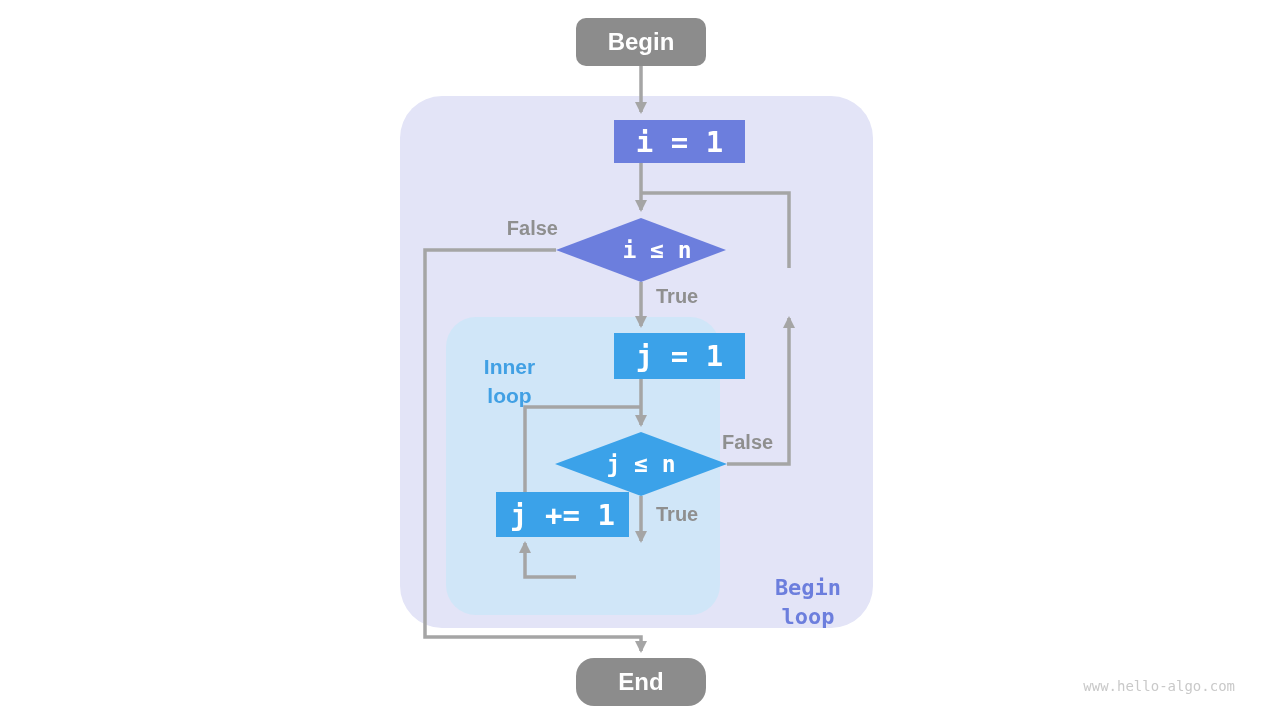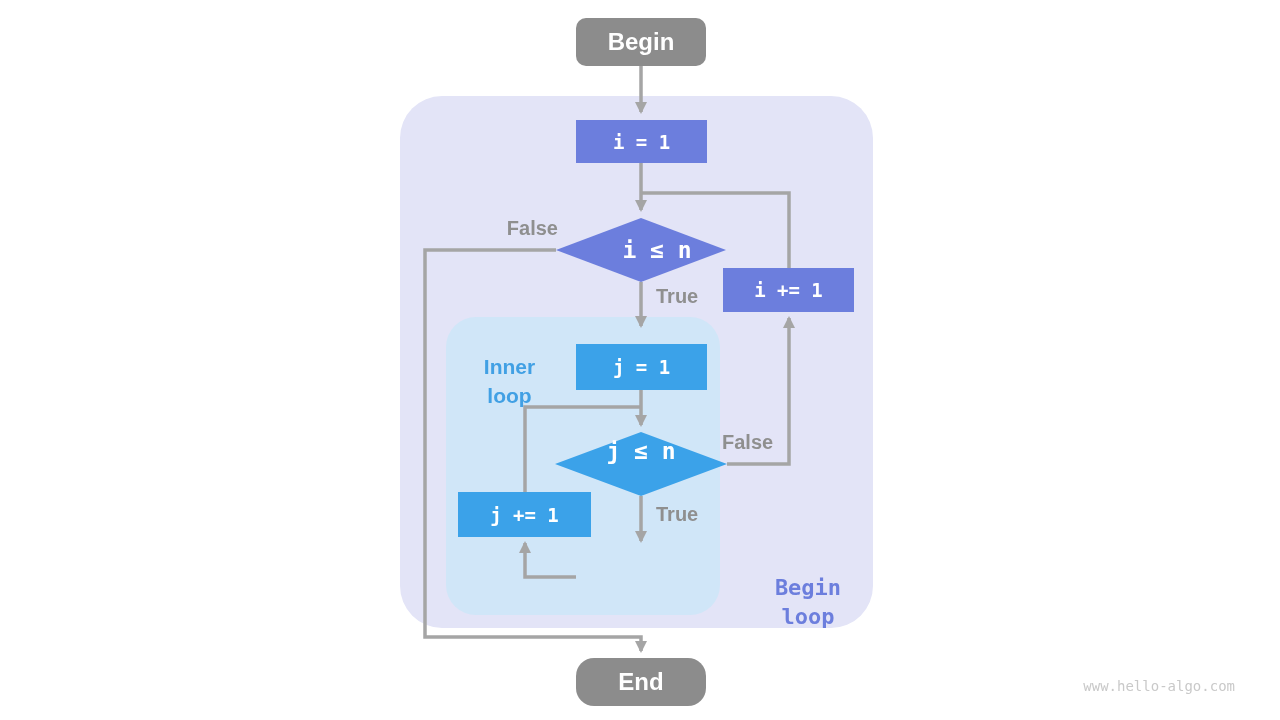--- a/index.html
+++ b/index.html
@@ -14,21 +14,21 @@
   svg.overlay .edge{fill:none;stroke:var(--line);stroke-width:3.5px;}
   svg.overlay .diamond-i{fill:var(--purple);}
   svg.overlay .diamond-j{fill:var(--blue);}
   #arrowhead path{fill:var(--line);}
   .node{
     position:absolute;color:#fff;display:flex;align-items:center;justify-content:center;
     font-weight:bold;
   }
   .terminal{background:var(--gray);border-radius:10px;font-size:24px;font-weight:600;
     font-family:"Liberation Sans",sans-serif;}
-  .code{font-family:"DejaVu Sans Mono",monospace;font-size:19px;}
+  .code{font-family:"DejaVu Sans Mono",monospace;font-size:29px;margin-left:38px;}
   .proc-purple{background:var(--purple);}
   .proc-blue{background:var(--blue);}
   .proc-green{background:var(--green);font-family:"Liberation Sans",sans-serif;font-size:26px;font-weight:600;}
   .diamond-label{position:absolute;color:#fff;display:flex;align-items:center;justify-content:center;
     font-family:"DejaVu Sans Mono",monospace;font-size:23px;font-weight:bold;background:transparent;}
   .edge-label{position:absolute;color:var(--label_gray);font-size:20px;font-weight:bold;}
   .align-right{text-align:right;}
   .region-label{position:absolute;text-align:center;font-weight:bold;line-height:29px;margin-top:16px;}
   #inner-loop-label{left:462px;top:336px;width:95px;font-size:21px;color:var(--inner_label);}
   #outer-loop-label{left:763px;top:557px;width:90px;font-size:22px;color:var(--purple);
@@ -66,25 +66,24 @@
     <polygon class="diamond-i" points="556,250 641,218 726,250 641,282"></polygon>
     <polygon class="diamond-j" points="555,464 641,432 727,464 641,496"></polygon>
   </svg>
 
   <div class="node terminal" style="left:576px;top:18px;width:130px;height:48px;">Begin</div>
 
   <div class="node code proc-purple" style="left:576px;top:120px;width:131px;height:43px;">i = 1</div>
 
   <div class="diamond-label" style="left:592px;top:232px;width:130px;height:36px;">i ≤ n</div>
 
-  <div class="node code proc-purple" style="left:723px;top:268px;width:131px;height:44px;">i += 1</div>
 
-  <div class="node code proc-blue" style="left:576px;top:344px;width:131px;height:46px;">j = 1</div>
+  <div class="node code proc-blue" style="left:576px;top:333px;width:131px;height:46px;">j = 1</div>
 
-  <div class="diamond-label" style="left:576px;top:433px;width:130px;height:36px;">j ≤ n</div>
+  <div class="diamond-label" style="left:576px;top:446px;width:130px;height:36px;">j ≤ n</div>
 
   <div class="node code proc-blue" style="left:458px;top:492px;width:133px;height:45px;">j += 1</div>
 
 
   <div class="node terminal" style="left:576px;top:658px;width:130px;height:48px;border-radius:18px;">End</div>
 
   <div class="edge-label align-right" style="left:468px;top:217px;width:90px;">False</div>
   <div class="edge-label" style="left:656px;top:285px;width:70px;">True</div>
   <div class="edge-label" style="left:722px;top:431px;width:80px;">False</div>
   <div class="edge-label" style="left:656px;top:503px;width:70px;">True</div>

